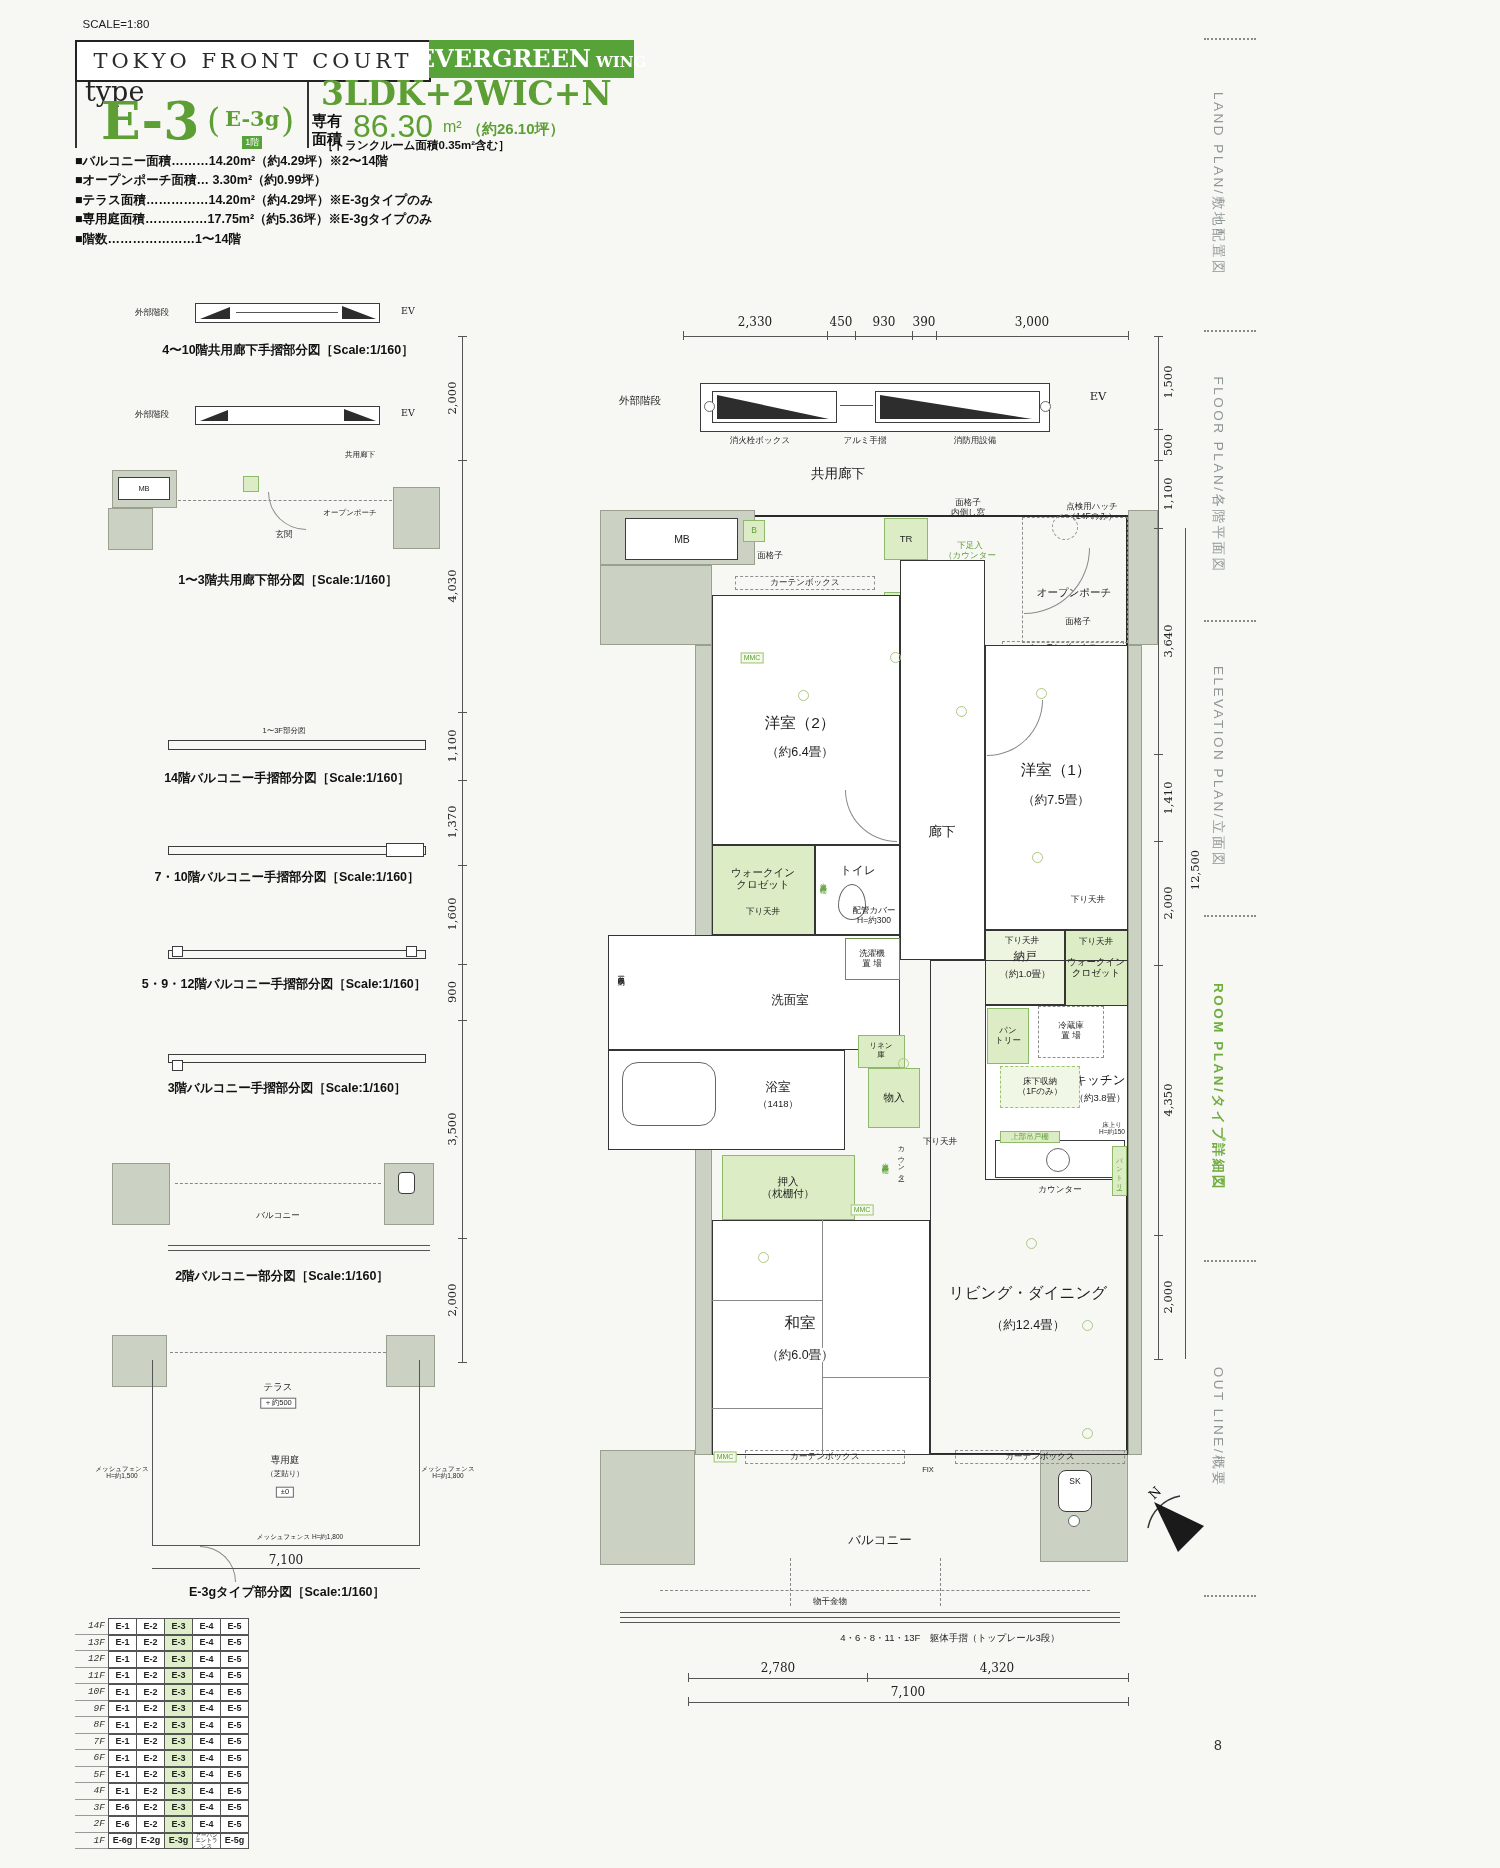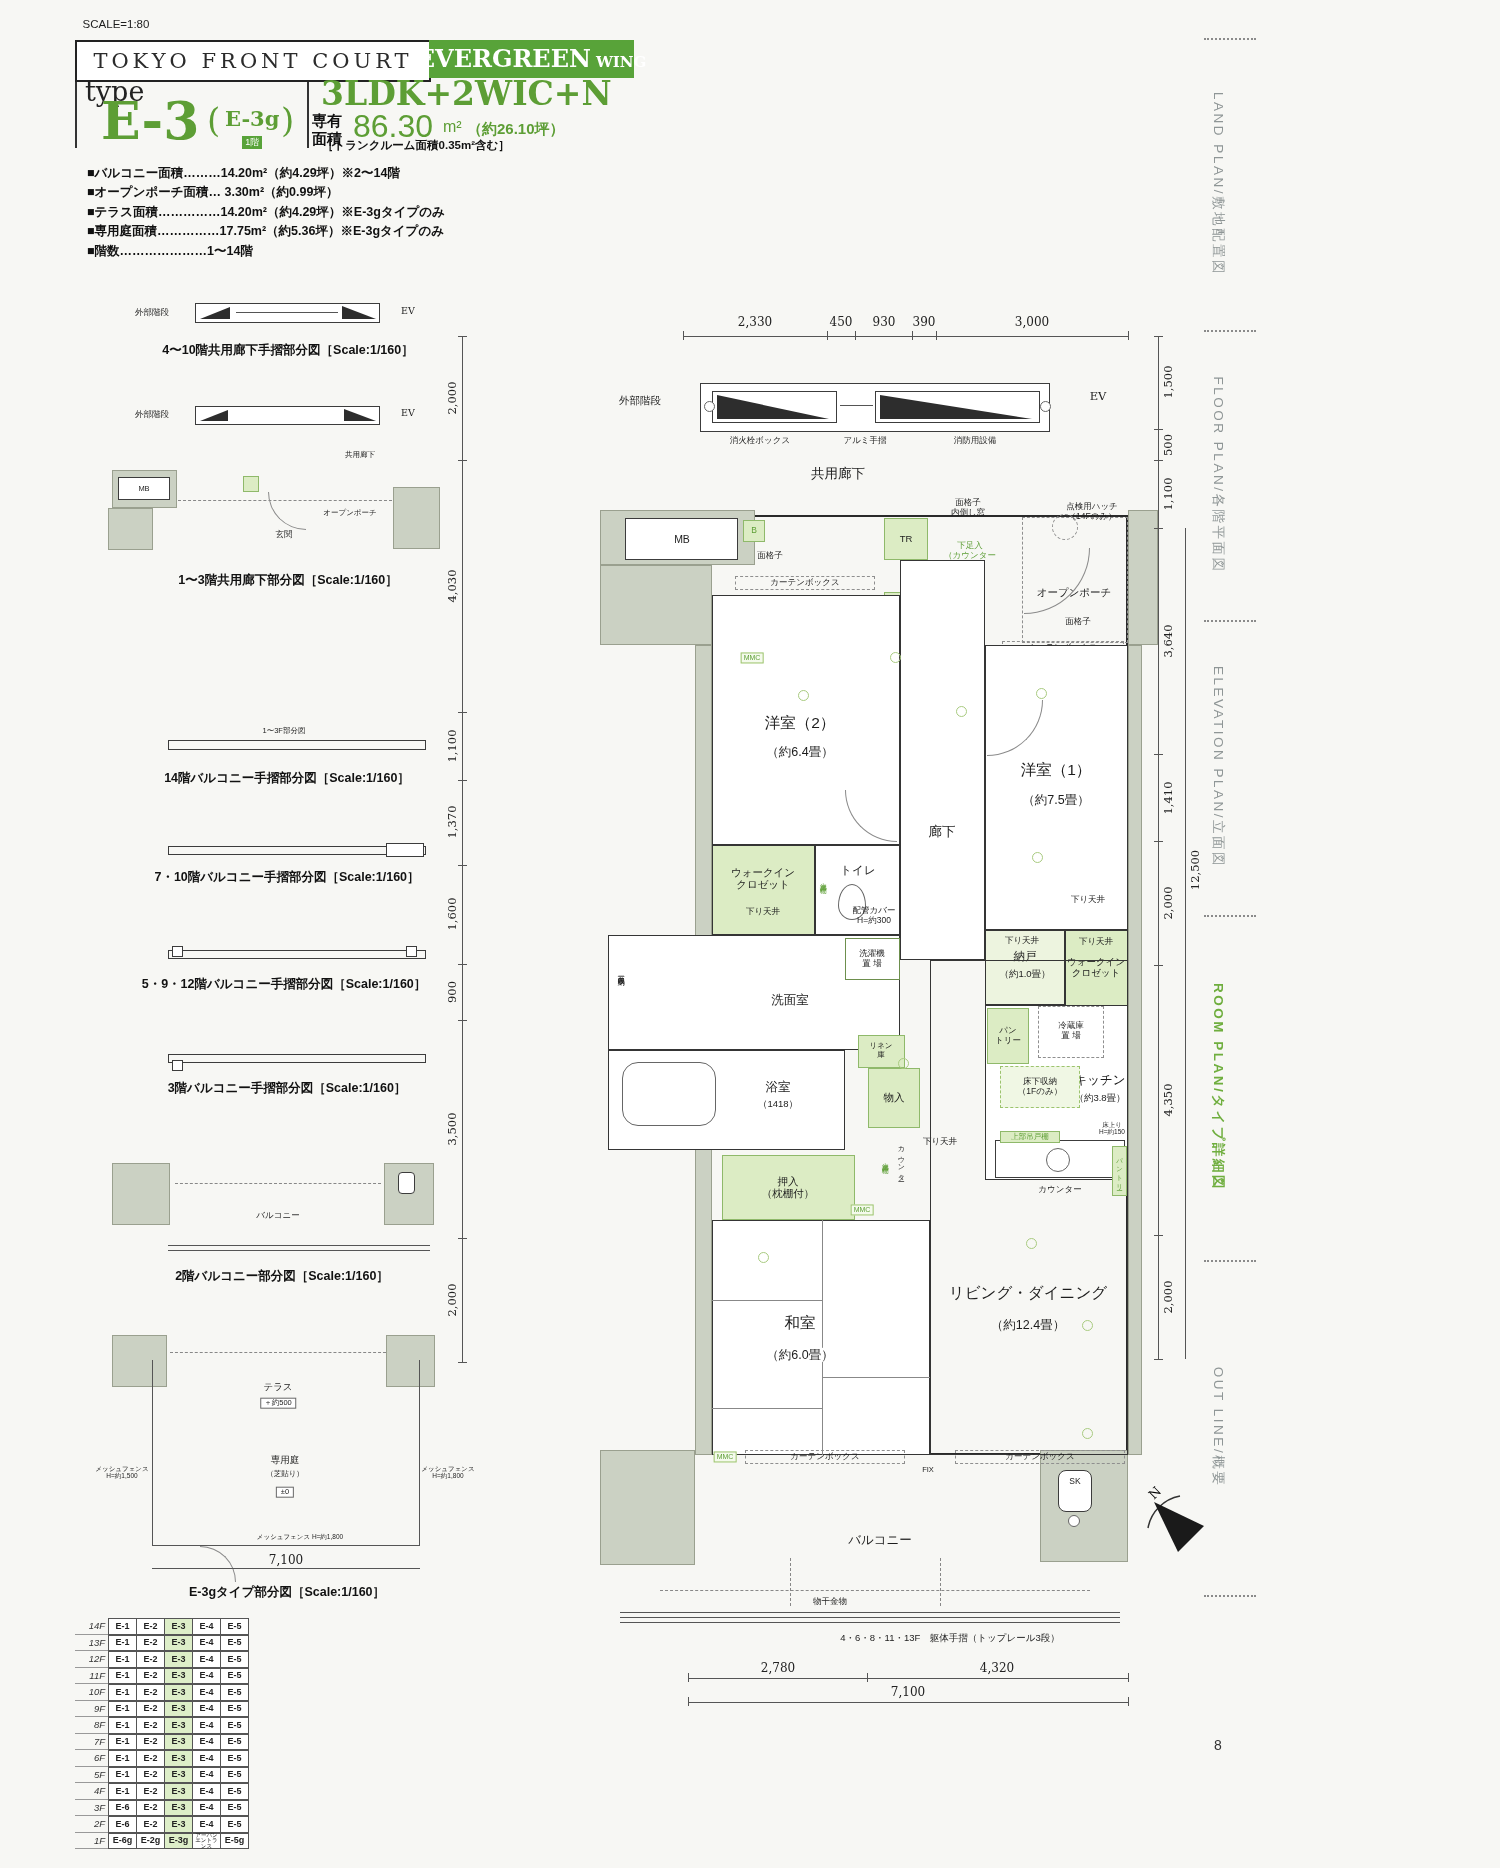--- a/index.html
+++ b/index.html
@@ -51,31 +51,31 @@
   
   .hbox1{position:absolute;left:75px;top:40px;width:352px;height:38px;border:2px solid #222;background:#fff;
          display:flex;align-items:center;justify-content:center;}
   .hbox1 span{font-family:"DejaVu Serif","Liberation Serif",serif;font-size:21px;letter-spacing:4px;color:#2b2b2b;}
   .hbox2{position:absolute;left:429px;top:40px;width:205px;height:38px;background:#58a339;
          display:flex;align-items:baseline;justify-content:center;gap:5px;padding-top:4px;box-sizing:border-box;}
   .hbox2 .w1{font-family:"DejaVu Serif","Liberation Serif",serif;font-weight:bold;font-size:24px;color:#fff;}
   .hbox2 .w2{font-family:"DejaVu Serif","Liberation Serif",serif;font-weight:bold;font-size:15px;color:#fff;}
   .typewrap{position:absolute;left:75px;top:82px;width:560px;height:68px;}
   .vbar{position:absolute;width:0;border-left:2.5px solid #333;}
-  .spec{position:absolute;left:75px;top:152px;margin:12px;padding:0;list-style:none;
+  .spec{position:absolute;left:75px;top:152px;margin:0;padding:0;list-style:none;
         font-size:12.5px;font-weight:bold;line-height:1.55;color:#111;}
   
   .tab{position:absolute;left:1218px;transform:translate(-50%,-50%);writing-mode:vertical-rl;
        text-orientation:sideways;font-size:13.5px;letter-spacing:2.5px;color:#8f9696;white-space:nowrap;cursor:pointer;}
   .tab.active{color:#6fae3e;font-weight:bold;}
   .sep{position:absolute;left:1204px;width:52px;border-top:2px dotted #8a8a8a;}
   
   .ftab{position:absolute;left:75px;top:1618px;}
   .frow{display:flex;height:16.5px;align-items:stretch;}
-  .flab{width:30px;text-align:right;padding-right:4px;font-family:Liberation Sans, sans-serif;
+  .flab{width:30px;text-align:right;padding-right:4px;font-family:Liberation Mono, monospace;
         font-style:italic;font-size:9.5px;line-height:16.5px;border-bottom:1px solid #999;color:#333;}
   .fcell{width:27px;border:1px solid #555;margin-left:-1px;background:#fff;font-weight:bold;font-size:9px;
          display:flex;align-items:center;justify-content:center;line-height:1;color:#222;white-space:pre-line;text-align:center;}
   .fcell.hl{background:#ddeec8;}
   .fcell.tiny{font-size:5.5px;font-weight:normal;}
   
   .wm{position:absolute;left:180px;top:728px;width:960px;display:flex;align-items:center;gap:26px;
       pointer-events:none;z-index:60;opacity:.55;}
   .wmsq{width:78px;height:78px;border-radius:10px;background:#c3c9c3;position:relative;}
   .wmsq:before{content:"";position:absolute;left:12px;top:18px;width:54px;height:12px;background:#f7f7f4;}

